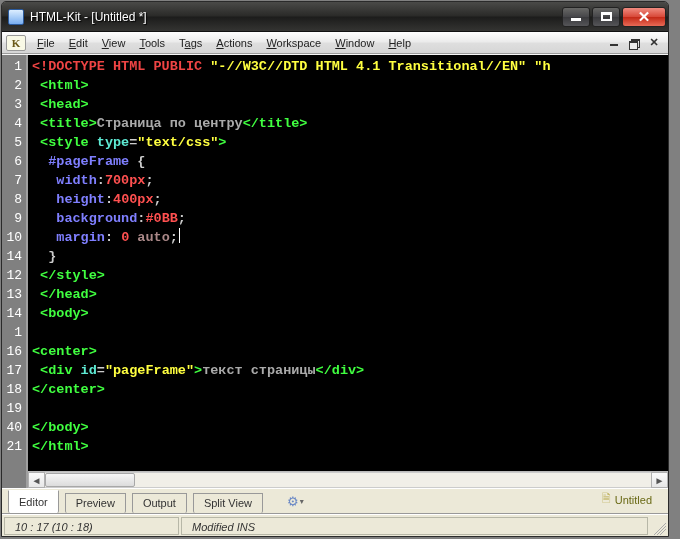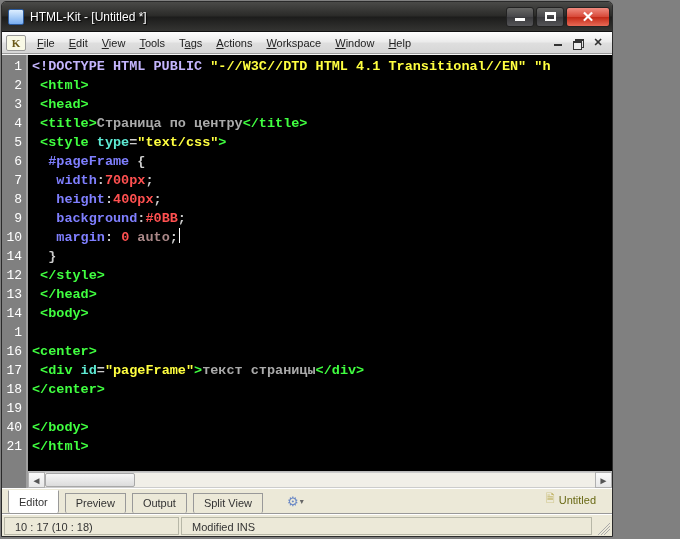--- a/index.html
+++ b/index.html
@@ -5,21 +5,21 @@
 * { margin: 0; padding: 0; box-sizing: border-box; }
 body {
   font-family: Tahoma, Verdana, sans-serif;
   font-size: 11px;
   background: #808080;
   width: 680px;
   height: 539px;
   overflow: hidden;
 }
 .window {
-  width: 612px;
+  width: 668px;
   height: 536px;
   margin: 1px;
   border: 1px solid #2a2a2a;
   border-radius: 5px 5px 0 0;
   overflow: hidden;
   display: flex;
   flex-direction: column;
 }
 .titlebar {
   height: 30px;
@@ -90,21 +90,21 @@
 }
 .gutter .ln { padding: 0 4px; height: 19px; line-height: 19px; }
 .codewrap { flex: 1; display: flex; flex-direction: column; min-width: 0; }
 .code {
   flex: 1; background: #000; color: #888;
   font-family: "Courier New", monospace; font-size: 13.5px;
   font-weight: bold; padding: 2px 4px; overflow: hidden;
   white-space: pre; line-height: 19px;
 }
 .code .line { height: 19px; }
-.tok-decl { color: #c4b5fd; } 
+.tok-decl { color: #ef4444; } 
 .tok-str  { color: #ffff40; } 
 .tok-tag  { color: #40ff40; }
 .tok-attr { color: #5eead4; } 
 .tok-val  { color: #ffff40; }
 .tok-txt  { color: #aaaaaa; } 
 .tok-prop { color: #7f7fff; }
 .tok-num  { color: #ff5050; } 
 .tok-col  { color: #aa8888; }
 .tok-sel  { color: #7f7fff; }
 .tok-punc { color: #cccccc; }
@@ -152,20 +152,21 @@
 .statusbar {
   height: 22px; background: #ece9d8;
   border-top: 1px solid #fff;
   display: flex; align-items: center; font-size: 11px; color: #333;
   padding: 0 2px;
 }
 .statusbar .cell {
   padding: 0 10px; height: 18px; line-height: 18px;
   border: 1px solid #b7b7a7; margin-right: 2px;
   background: #ece9d8;
+  font-style: italic;
 }
 .statusbar .cell.first { width: 175px; }
 .statusbar .cell.second { flex: 1; }
 .statusbar .grip {
   width: 16px; height: 16px; align-self: flex-end; margin: 0 0 1px 0;
   background:
     linear-gradient(135deg, transparent 60%, #aaa 60%, #aaa 63%, transparent 63%),
     linear-gradient(135deg, transparent 70%, #aaa 70%, #aaa 73%, transparent 73%),
     linear-gradient(135deg, transparent 80%, #aaa 80%, #aaa 83%, transparent 83%);
 }

